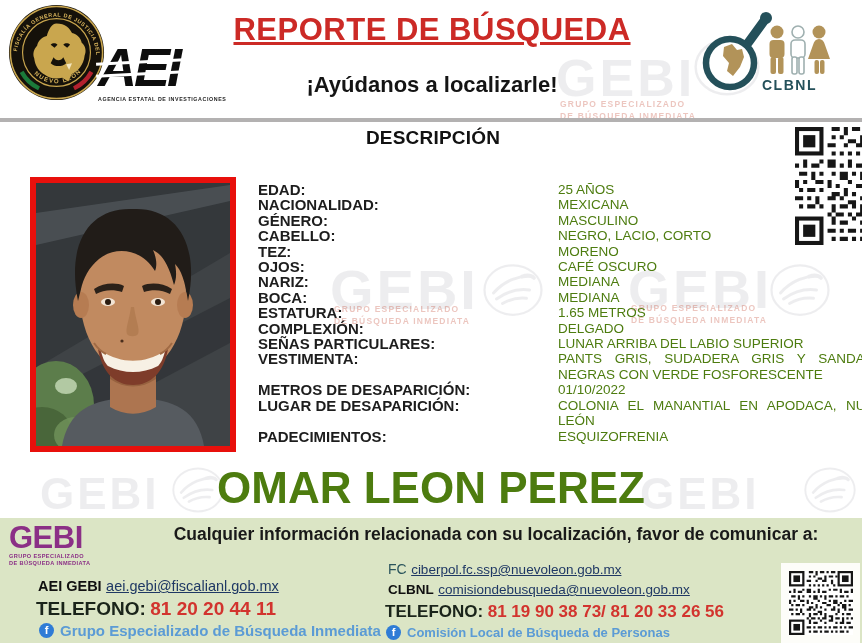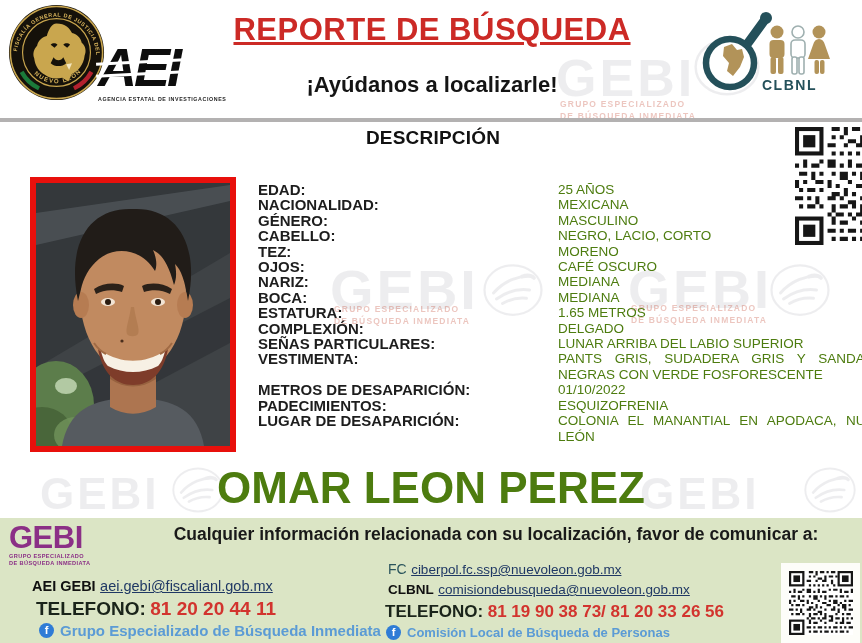--- a/index.html
+++ b/index.html
@@ -292,42 +292,42 @@
       </div>
     <div class="frow">
         <span class="flabel">VESTIMENTA:</span>
         <span class="fvalue just">PANTS GRIS, SUDADERA GRIS Y SANDALIAS NEGRAS CON VERDE FOSFORESCENTE</span>
       </div>
     <div class="frow">
         <span class="flabel">METROS DE DESAPARICIÓN:</span>
         <span class="fvalue">01/10/2022</span>
       </div>
     <div class="frow">
+        <span class="flabel">LUGAR DE DESAPARICIÓN:</span>
+        <span class="fvalue just">COLONIA EL MANANTIAL EN APODACA, NUEVO LEÓN</span>
+      </div>
+    <div class="frow">
         <span class="flabel">PADECIMIENTOS:</span>
         <span class="fvalue">ESQUIZOFRENIA</span>
-      </div>
-    <div class="frow">
-        <span class="flabel">LUGAR DE DESAPARICIÓN:</span>
-        <span class="fvalue just">COLONIA EL MANANTIAL EN APODACA, NUEVO LEÓN</span>
       </div>
   </div>
 
   <div class="abs person-name">OMAR LEON PEREZ</div>
 
   <div class="abs footer-bar">
     <div class="abs gebi-logo">
       <div class="gebi-big">GEBI</div>
       <div class="gebi-sub">
         <span>GRUPO ESPECIALIZADO</span><br><span>DE BÚSQUEDA INMEDIATA</span>
       </div>
     </div>
 
     <div class="abs footer-heading">Cualquier información relacionada con su localización, favor de comunicar a:</div>
 
-    <div class="line" style="left:32px; top:59px;">
+    <div class="line" style="left:38px; top:59px;">
       <span class="org-label">AEI GEBI</span>
       <a class="mail-link">aei.gebi@fiscalianl.gob.mx</a>
     </div>
     <div class="line" style="left:36px; top:80px;">
       <span class="tel-label">TELEFONO:</span>
       <span class="tel-num">81 20 20 44 11</span>
     </div>
     <div class="line fb-row" style="left:39px; top:104px;">
       <span class="fb-icon">f</span>
       <span class="fb-text">Grupo Especializado de Búsqueda Inmediata</span>

